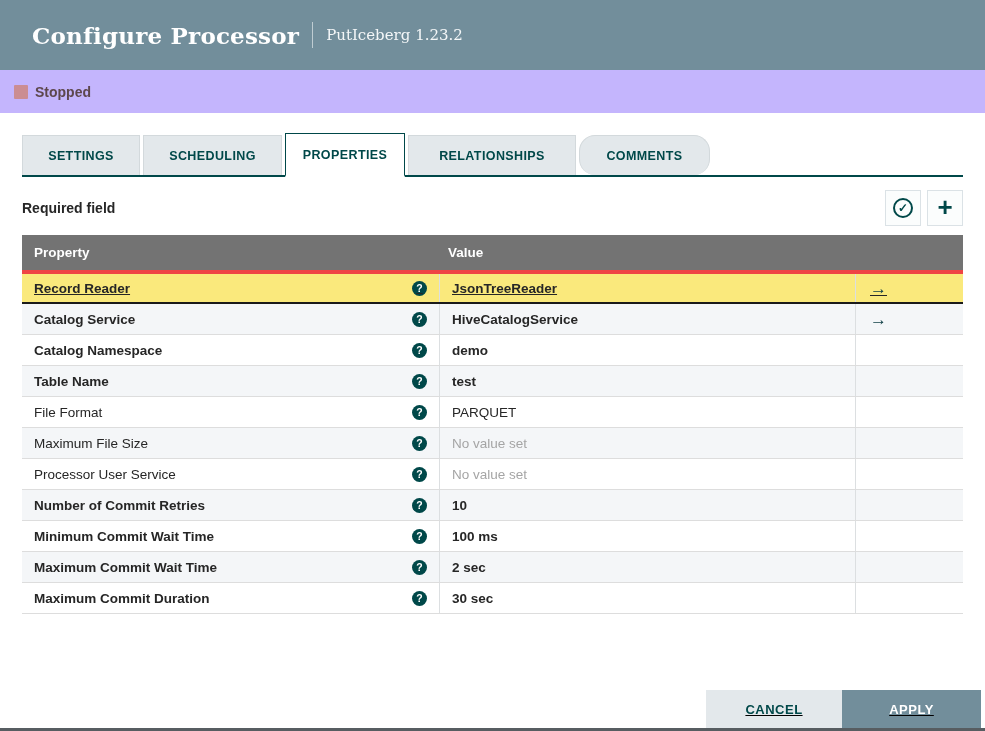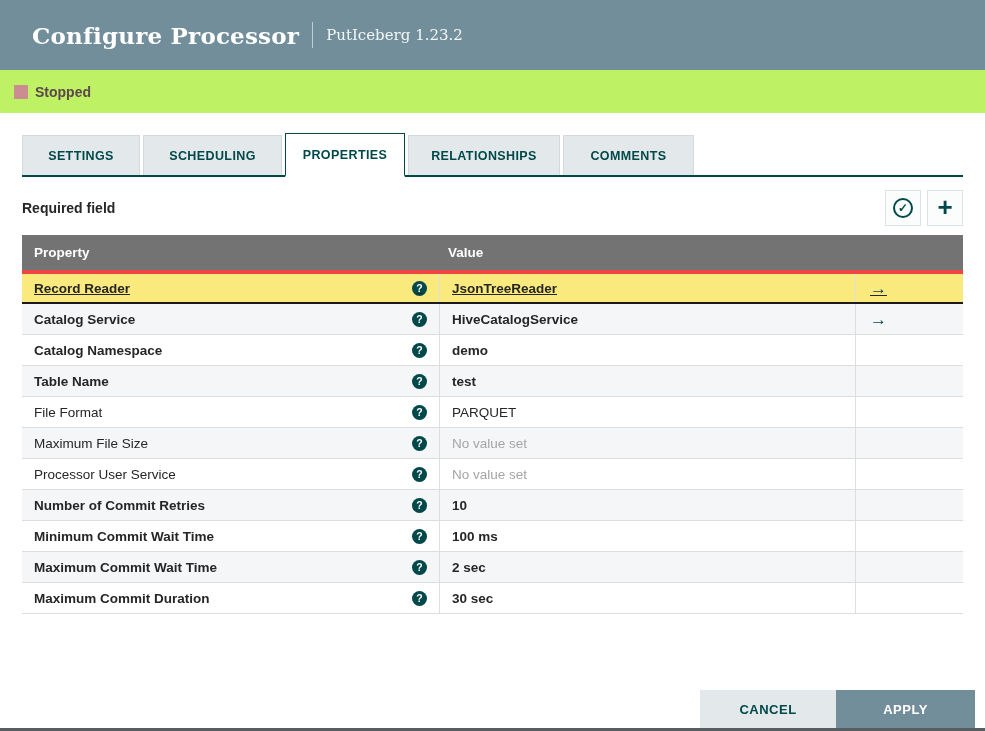--- a/index.html
+++ b/index.html
@@ -37,21 +37,21 @@
   }
   .dialog-subtitle {
     font-family: "DejaVu Serif", serif;
     font-size: 15px;
     color: #f4f7f8;
   }
 
   
   .status-bar {
     height: 43px;
-    background: #bef264;
+    background: #c4b5fd;
     display: flex;
     align-items: center;
     padding: 0 14px;
   }
   .status-square {
     width: 14px;
     height: 14px;
     background: #cb8d92;
     border-radius: 1px;
   }
@@ -84,22 +84,22 @@
     font-weight: bold;
     letter-spacing: 0.4px;
     display: flex;
     align-items: center;
     justify-content: center;
     cursor: pointer;
   }
   .tab-settings      { width: 118px; }
   .tab-scheduling    { width: 139px; }
   .tab-properties    { width: 120px; }
-  .tab-relationships { width: 152px; }
-  .tab-comments      { width: 131px; }
+  .tab-relationships { width: 168px; }
+  .tab-comments      { width: 131px; border-radius: 16px; }
   .tab.active {
     background: #ffffff;
     border: 1px solid #004849;
     border-bottom: 2px solid #ffffff;
     margin-bottom: -2px;
     height: 44px;
   }
 
   
   .toolbar-row {
@@ -217,23 +217,24 @@
     color: #0b3b42;
     font-size: 17px;
     font-weight: bold;
     cursor: pointer;
     line-height: 1;
   }
 
   
   .footer-buttons {
     position: absolute;
-    right: 10px;
+    right: 4px;
     bottom: 3px;
     display: flex;
+    text-decoration: underline;
   }
   .btn {
     height: 38px;
     font-size: 13px;
     font-weight: bold;
     letter-spacing: 0.5px;
     display: flex;
     align-items: center;
     justify-content: center;
     cursor: pointer;

